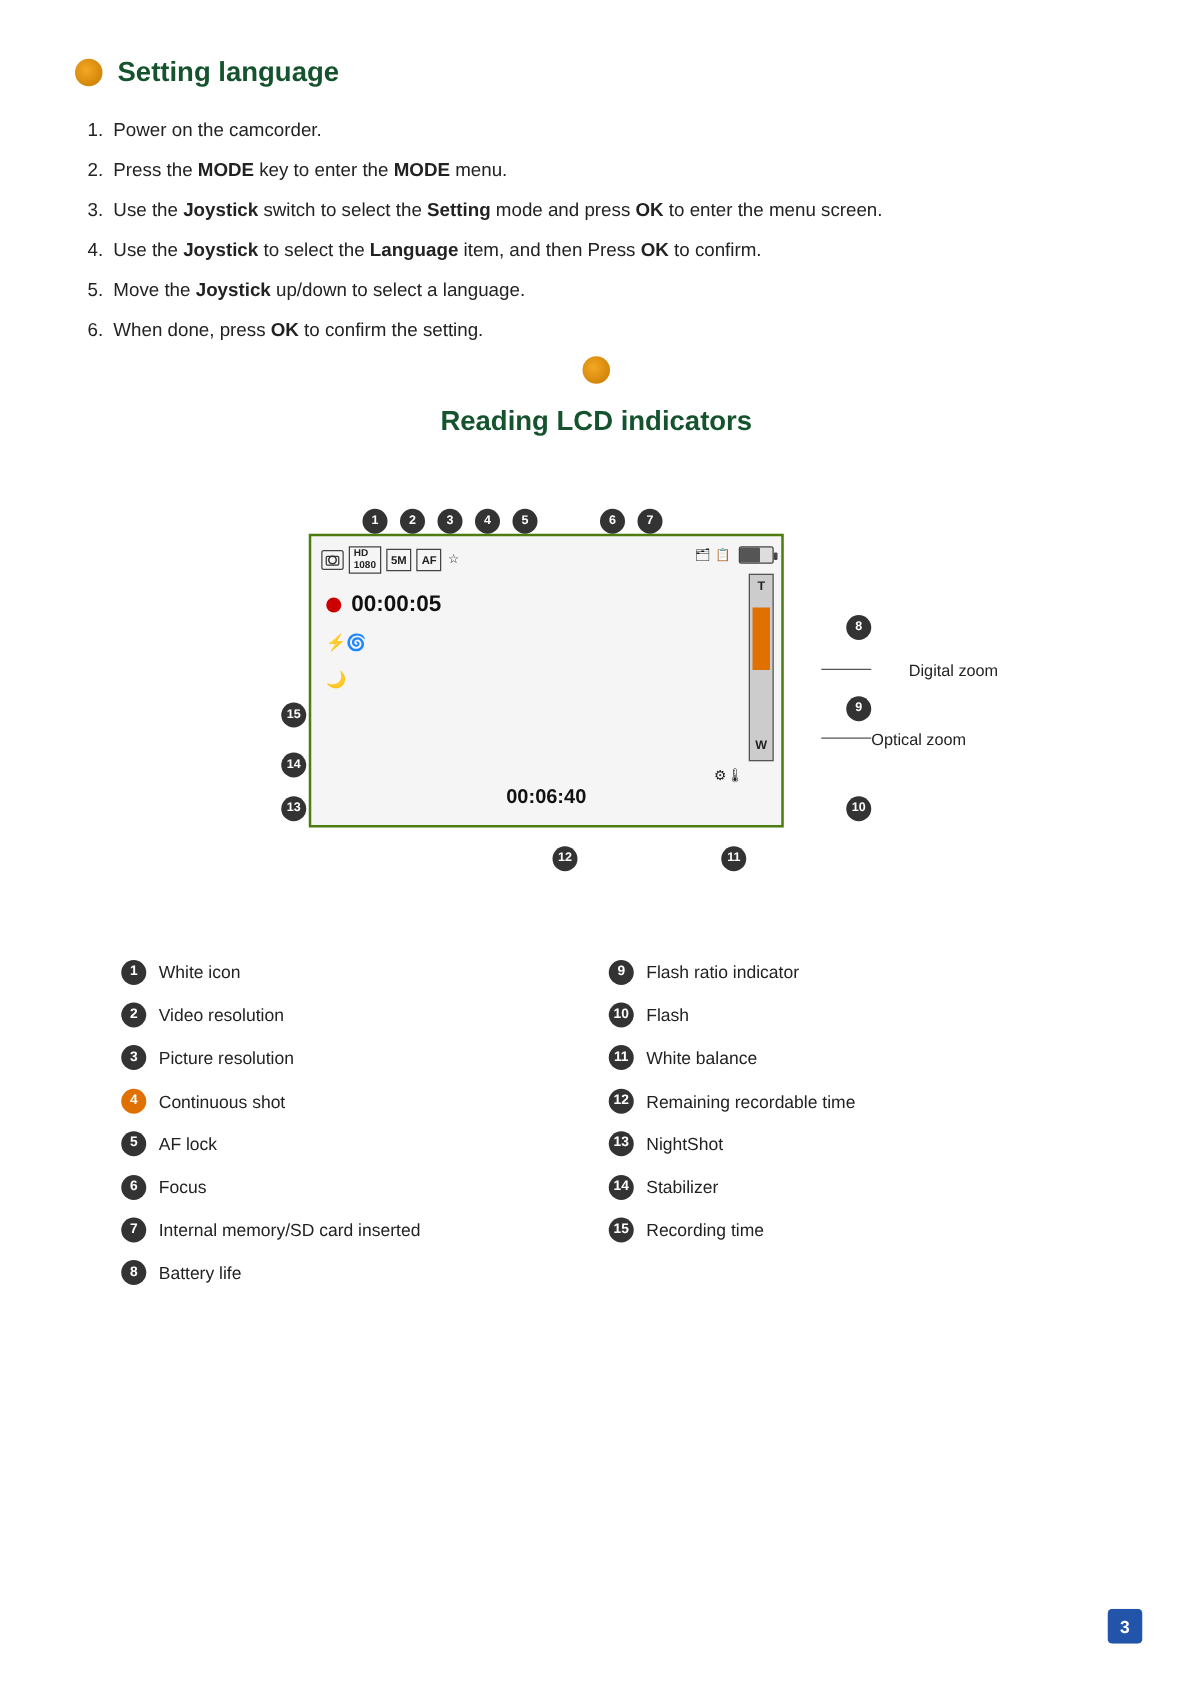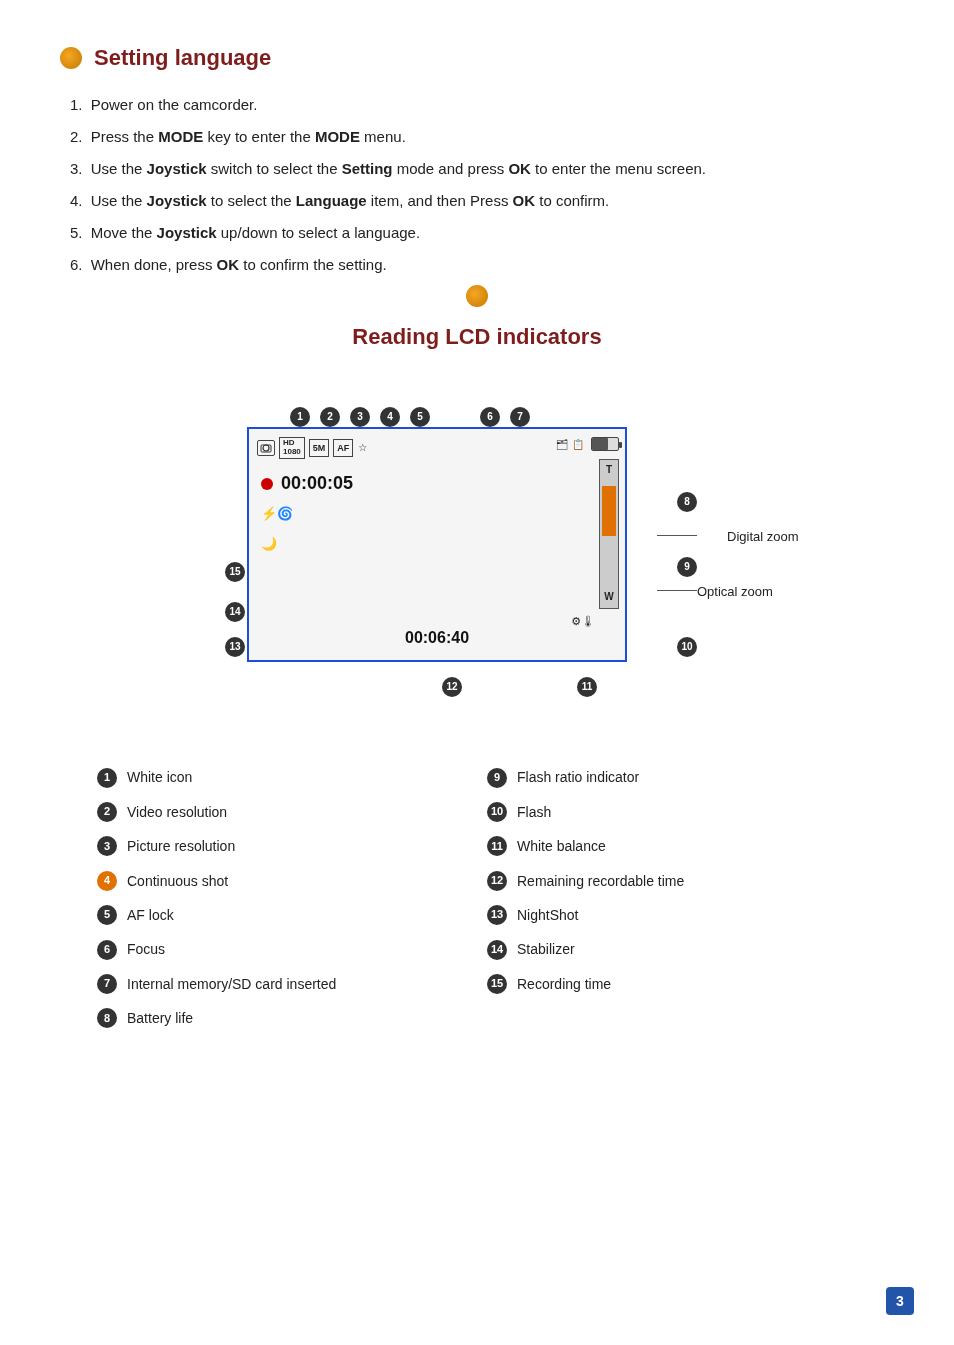--- a/index.html
+++ b/index.html
@@ -24,21 +24,21 @@
     .section-icon {
       width: 22px;
       height: 22px;
       background: radial-gradient(circle at 40% 40%, #f5a623, #c47a00);
       border-radius: 50%;
       flex-shrink: 0;
     }
     .section-title {
       font-size: 22px;
       font-weight: bold;
-      color: #7f1d1d;
+      color: #14532d;
     }
 
     
     .steps-list {
       list-style: none;
       padding-left: 10px;
     }
     .steps-list li {
       margin-bottom: 8px;
       padding-left: 0;
@@ -148,21 +148,21 @@
   <li><span class="num">6.</span> When done, press <span class="bold">OK</span> to confirm the setting.</li>
 </ol>
 
 <div class="section-header lcd-section">
   <div class="section-icon"></div>
   <span class="section-title">Reading LCD indicators</span>
 </div>
 
 <div class="diag-wrapper">
 
-  <div style="position:absolute; left:60px; top:55px; width:380px; height:235px; border:2px solid #1d4ed8; background:#f5f5f5;">
+  <div style="position:absolute; left:60px; top:55px; width:380px; height:235px; border:2px solid #4d7c0f; background:#f5f5f5;">
 
     <div style="position:absolute; top:8px; left:8px; display:flex; align-items:center; gap:4px;">
 
       <div style="width:18px;height:16px;border:1.5px solid #444;border-radius:2px;display:flex;align-items:center;justify-content:center;">
         <svg width="12" height="10" viewBox="0 0 12 10">
             <circle cx="6" cy="5" r="3" fill="none" stroke="#333" stroke-width="1.2"></circle>
             <rect x="1" y="2" width="10" height="7" rx="1" fill="none" stroke="#333" stroke-width="1"></rect>
           </svg>
       </div>
 

